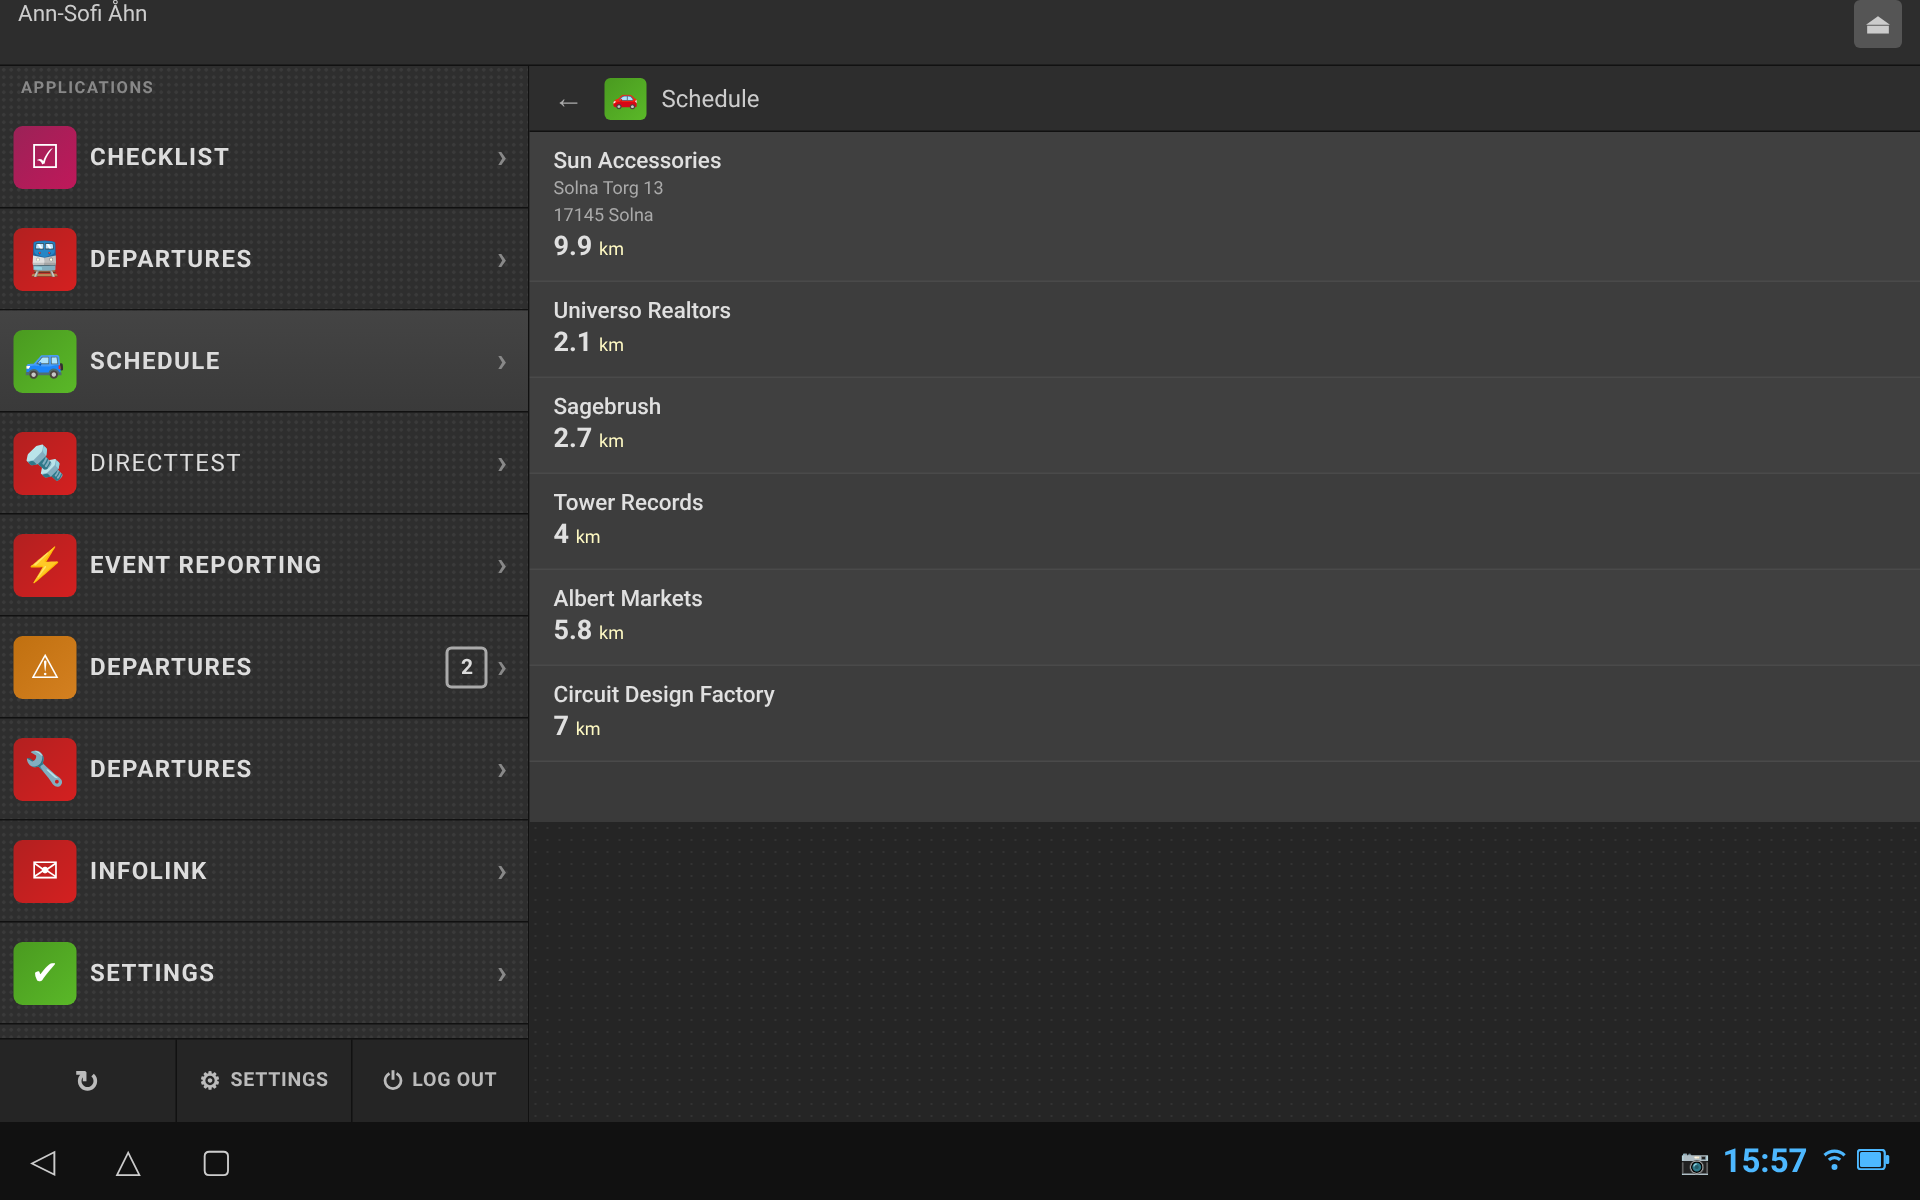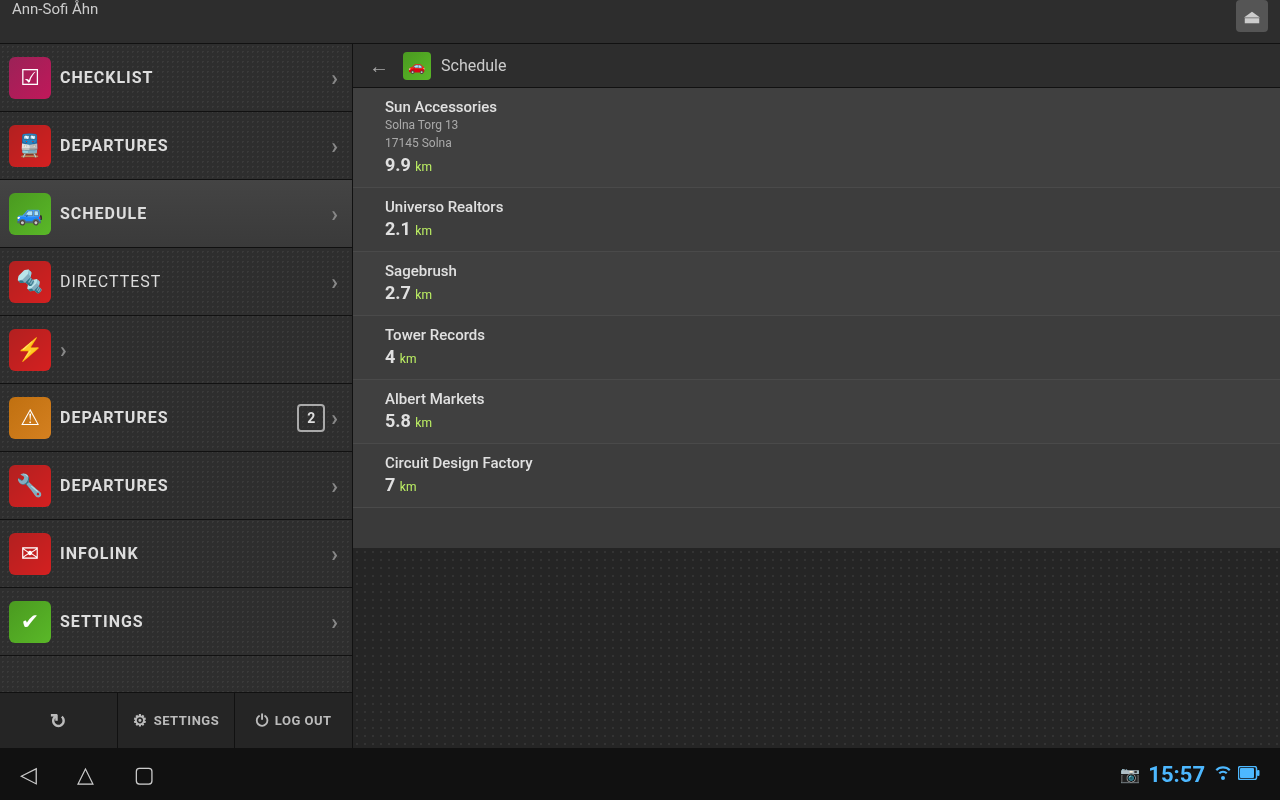--- a/index.html
+++ b/index.html
@@ -201,21 +201,21 @@
       font-weight: normal;
     }
 
     
     .location-list {
       flex: 1;
       overflow-y: auto;
     }
 
     .location-item {
-      padding: 10px 32px 12px;
+      padding: 10px 16px 12px;
       border-bottom: 1px solid #4a4a4a;
       background: #3d3d3d;
       cursor: pointer;
     }
     .location-item:nth-child(odd) { background: #404040; }
 
     .location-name {
       color: #e0e0e0;
       font-size: 15px;
       font-weight: 500;
@@ -230,21 +230,21 @@
 
     .location-distance {
       color: #e0e0e0;
       font-size: 18px;
       font-weight: bold;
     }
 
     .location-distance .unit {
       font-size: 12px;
       font-weight: normal;
-      color: #bef264;
+      color: #fef9c3;
     }
 
     
     .content-lower {
       flex: 0 0 200px;
       background: #252525;
       background-image: radial-gradient(circle, #333 1px, transparent 1px);
       background-size: 8px 8px;
     }
 
@@ -306,20 +306,21 @@
 <div class="title-bar">
   <span class="title-bar-name">Ann-Sofi Åhn</span>
   <div class="title-bar-logout">
     <span style="color:#ccc;font-size:18px;font-weight:bold;">⏏</span>
   </div>
 </div>
 
 <div class="main-area">
 
   <div class="sidebar">
+    <div class="sidebar-section-label">APPLICATIONS</div>
 
     <div id="sidebar-items">
         <div class="sidebar-item" style="display: flex; align-items: center; height: 68px; border-bottom: 1px solid rgb(17, 17, 17); cursor: pointer; position: relative;">
           <div class="sidebar-icon">
             <div class="icon-box icon-checklist">☑</div>
           </div>
           <span class="sidebar-label" style="flex: 1 1 0%; color: rgb(221, 221, 221); font-size: 16px; font-weight: bold; letter-spacing: 1px;">CHECKLIST</span>
           <span class="sidebar-chevron" style="color: rgb(136, 136, 136); font-size: 22px; margin-right: 14px; font-weight: bold;">›</span>
         </div>
         <div class="sidebar-item" style="display: flex; align-items: center; height: 68px; border-bottom: 1px solid rgb(17, 17, 17); cursor: pointer; position: relative;">
@@ -340,20 +341,21 @@
           <div class="sidebar-icon">
             <div class="icon-box icon-directtest">🔩</div>
           </div>
           <span class="sidebar-label" style="flex: 1 1 0%; color: rgb(221, 221, 221); font-size: 16px; font-weight: normal; letter-spacing: 1px;">DIRECTTEST</span>
           <span class="sidebar-chevron" style="color: rgb(136, 136, 136); font-size: 22px; margin-right: 14px; font-weight: bold;">›</span>
         </div>
         <div class="sidebar-item" style="display: flex; align-items: center; height: 68px; border-bottom: 1px solid rgb(17, 17, 17); cursor: pointer; position: relative;">
           <div class="sidebar-icon">
             <div class="icon-box icon-event-reporting">⚡</div>
           </div>
+          <span class="sidebar-label" style="flex: 1 1 0%; color: rgb(221, 221, 221); font-size: 16px; font-weight: bold; letter-spacing: 1px;">EVENT REPORTING</span>
           <span class="sidebar-chevron" style="color: rgb(136, 136, 136); font-size: 22px; margin-right: 14px; font-weight: bold;">›</span>
         </div>
         <div class="sidebar-item" style="display: flex; align-items: center; height: 68px; border-bottom: 1px solid rgb(17, 17, 17); cursor: pointer; position: relative;">
           <div class="sidebar-icon">
             <div class="icon-box icon-incidents">⚠</div>
           </div>
           <span class="sidebar-label" style="flex: 1 1 0%; color: rgb(221, 221, 221); font-size: 16px; font-weight: bold; letter-spacing: 1px;">DEPARTURES</span>
           <div class="sidebar-badge">2</div>
           <span class="sidebar-chevron" style="color: rgb(136, 136, 136); font-size: 22px; margin-right: 14px; font-weight: bold;">›</span>
         </div>

